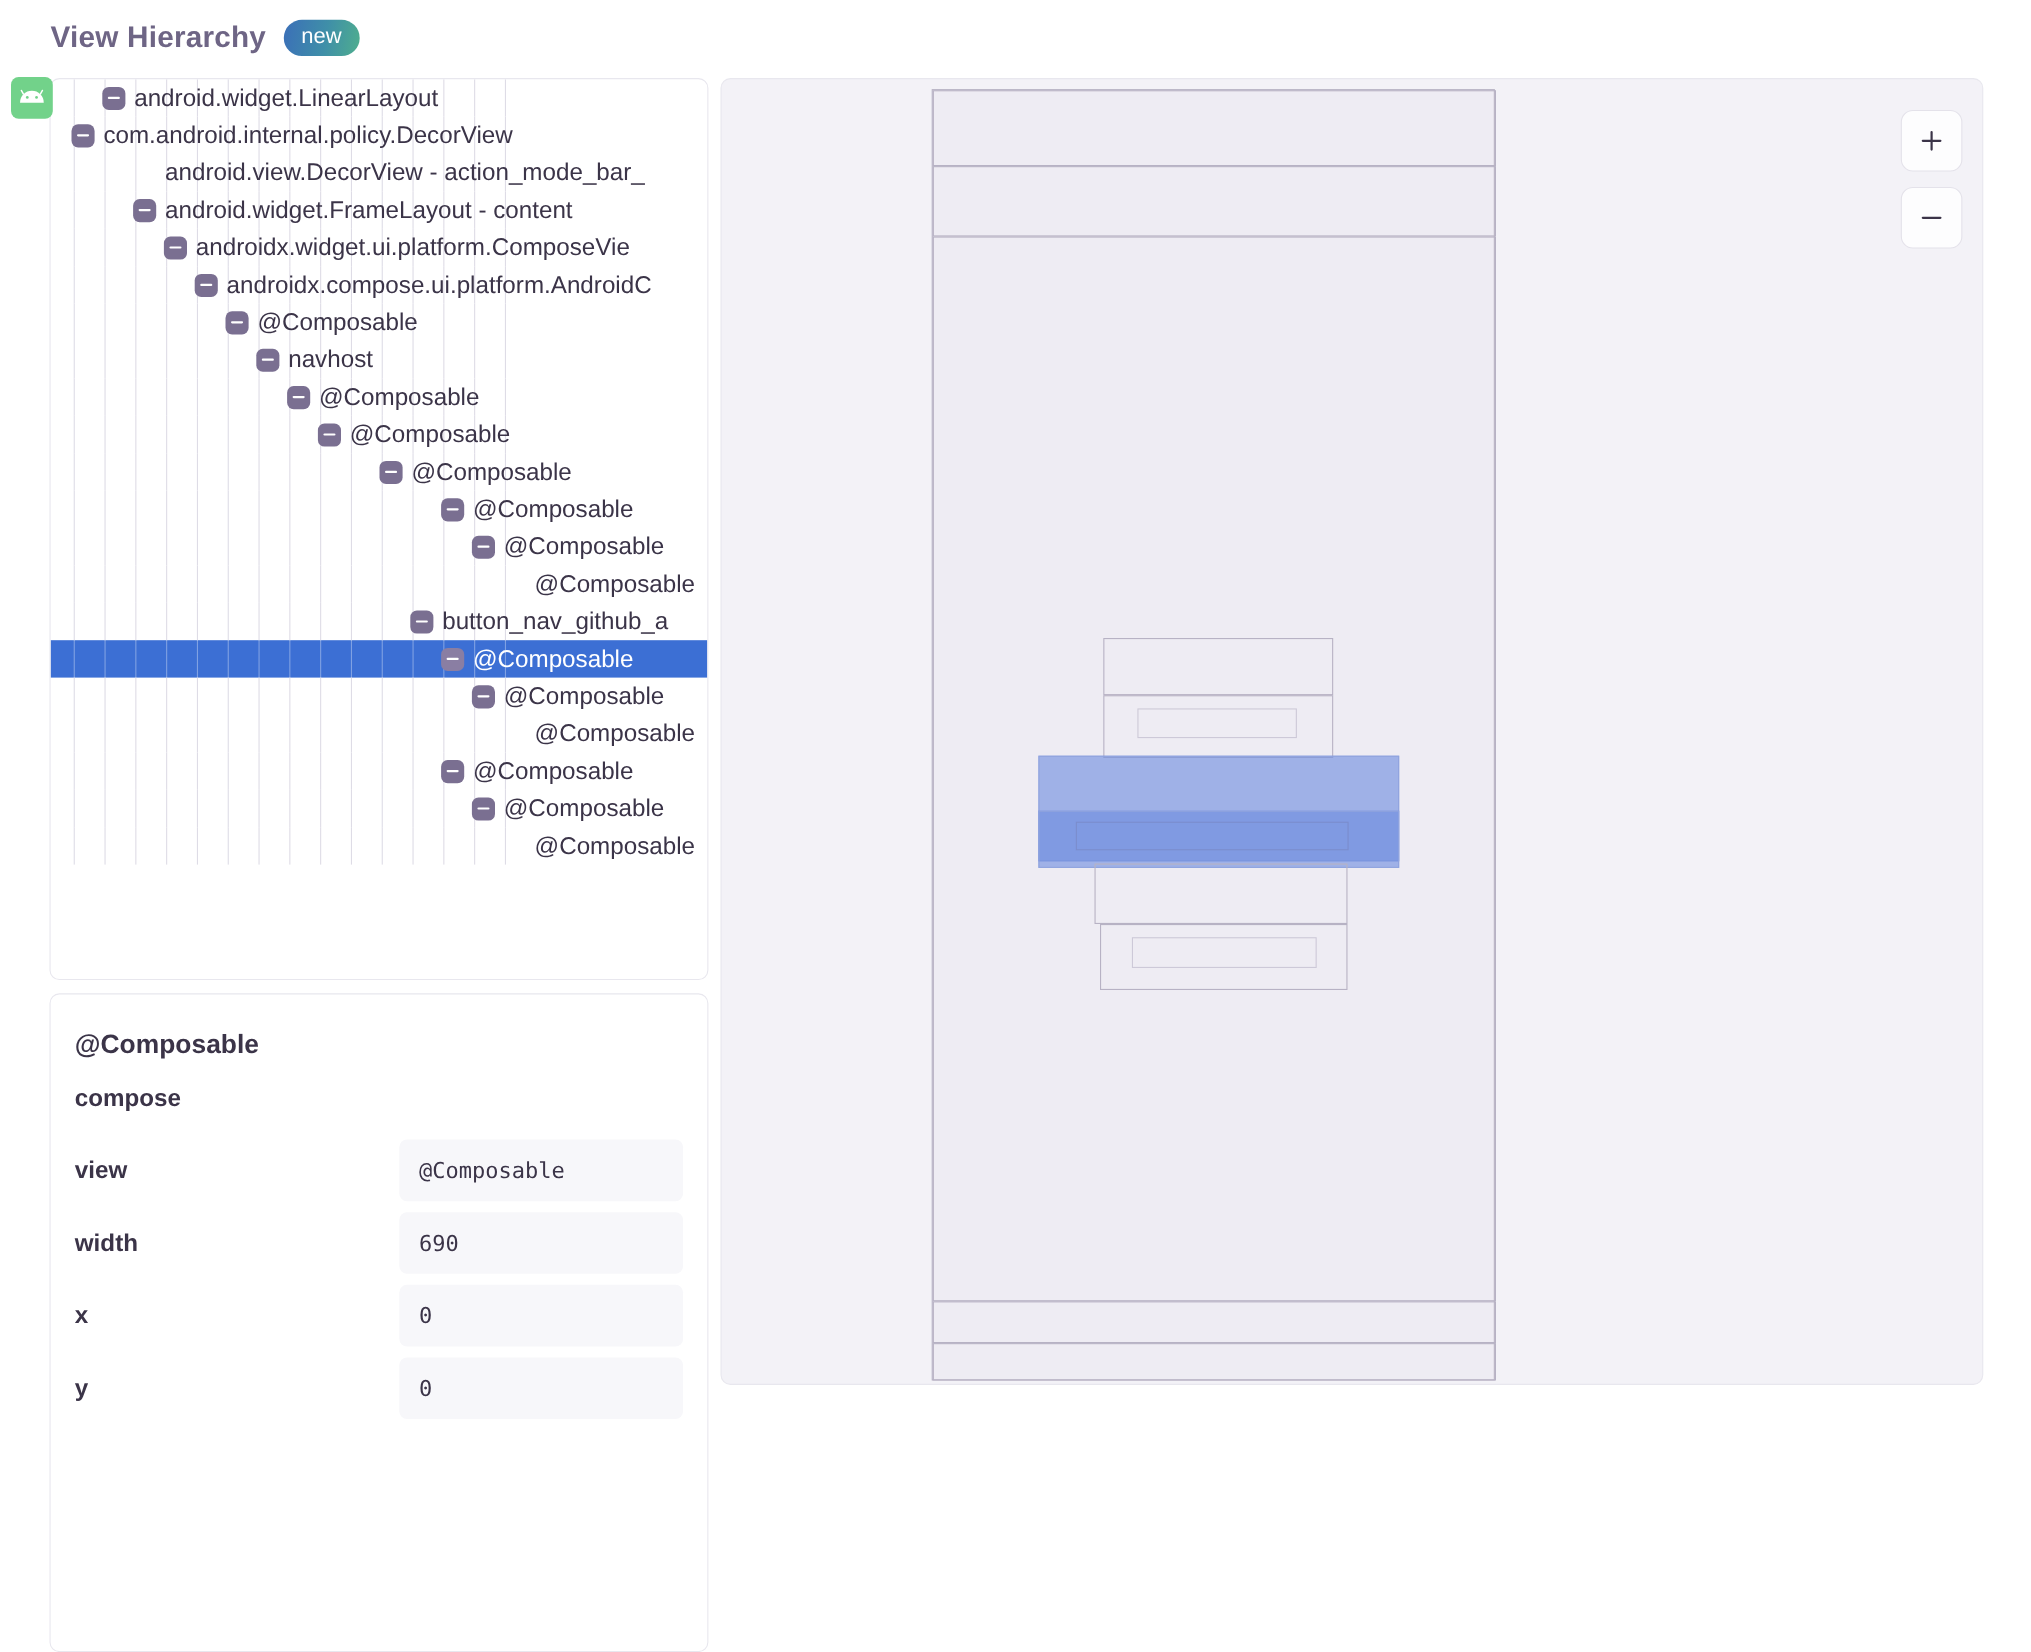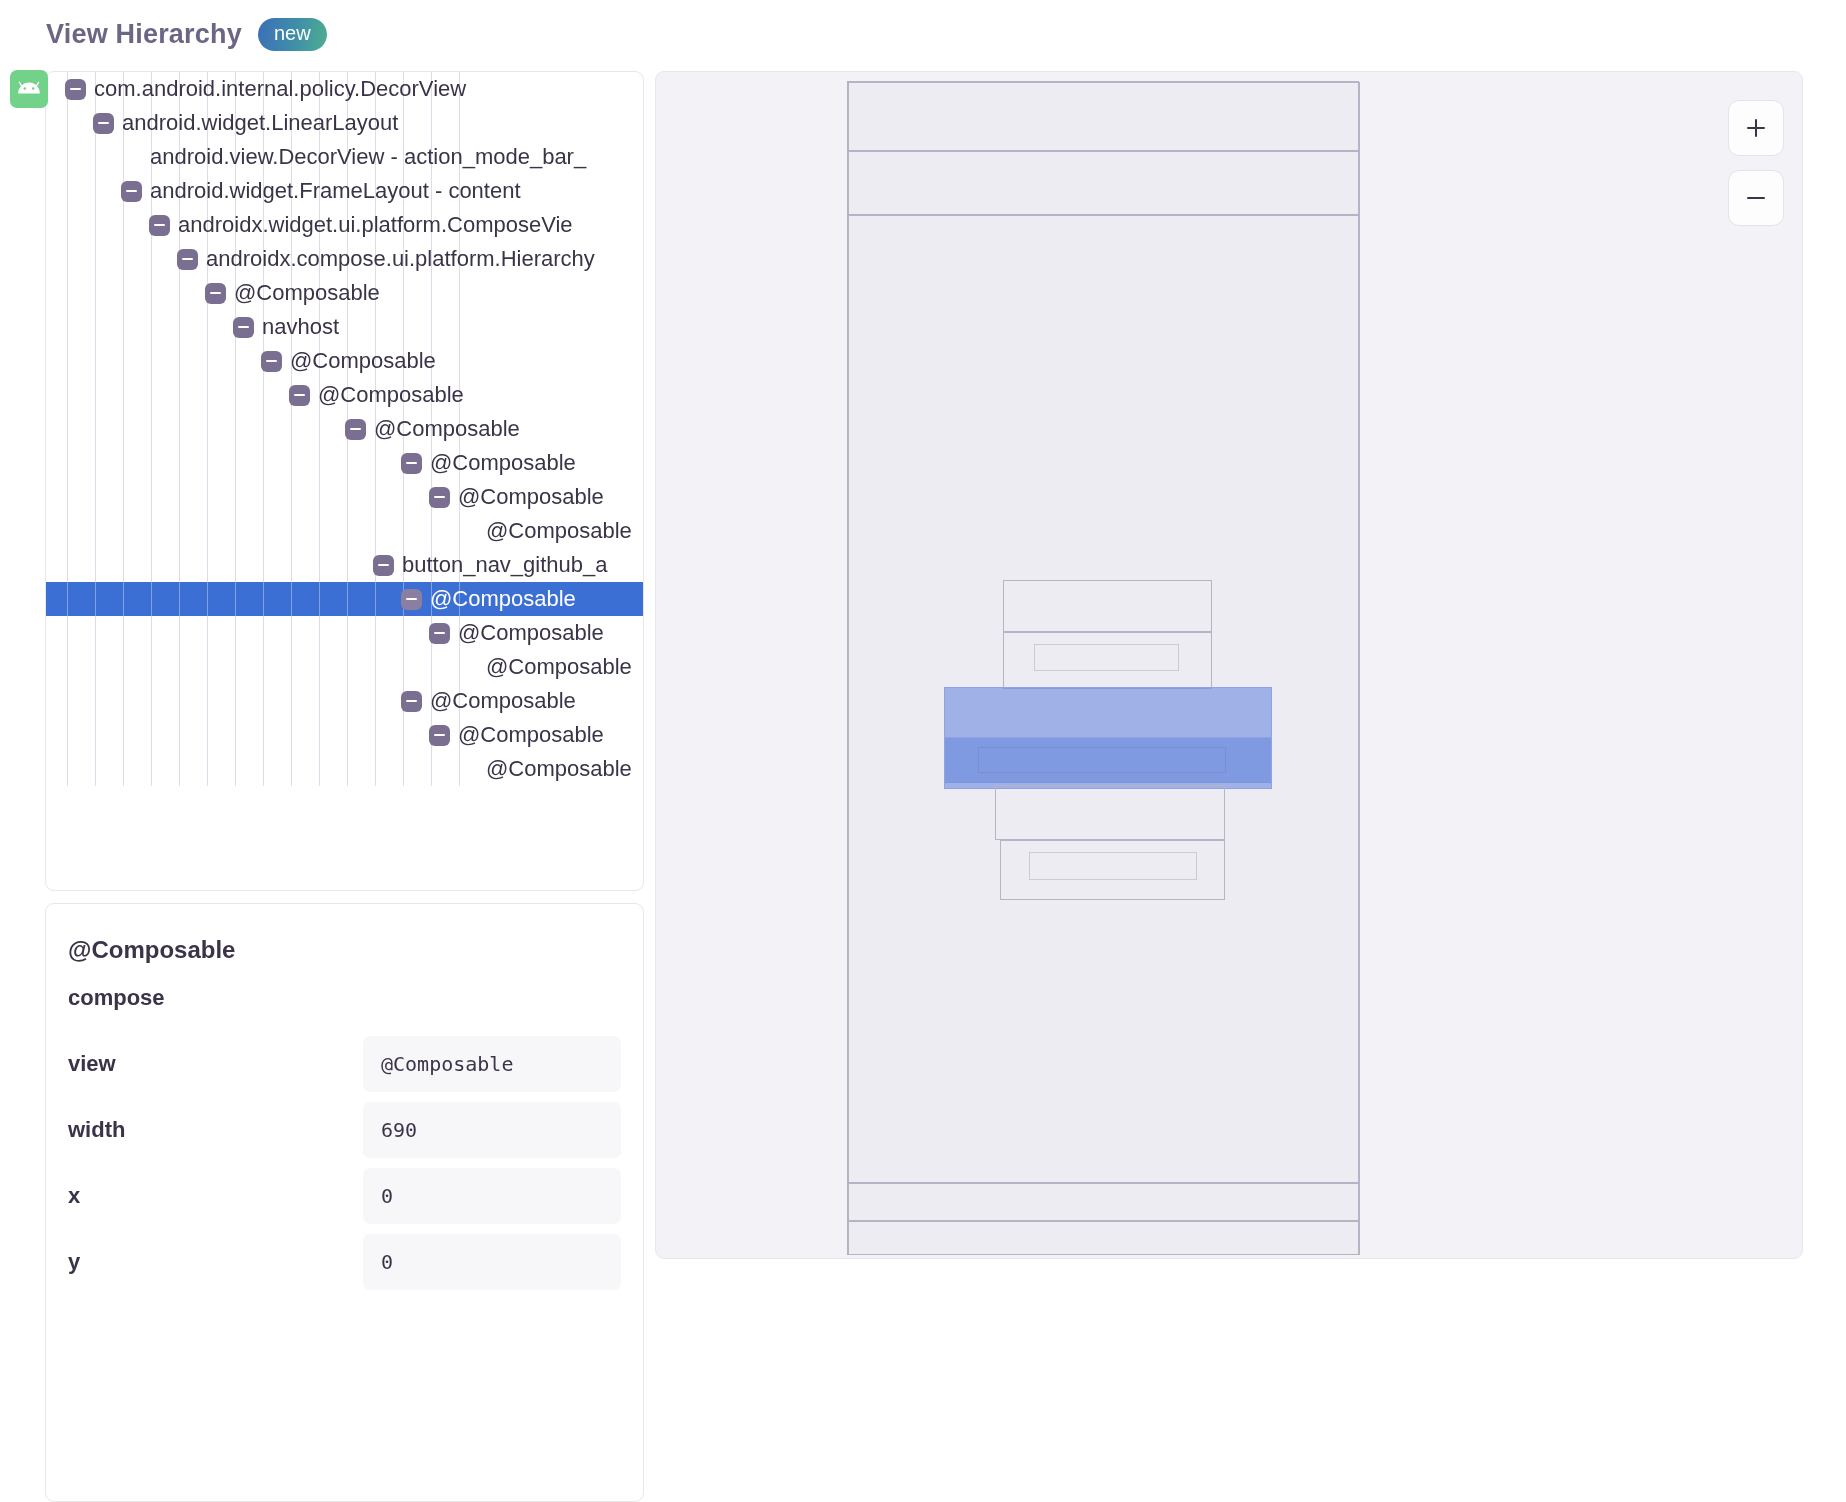--- a/index.html
+++ b/index.html
@@ -188,45 +188,45 @@
             <div class="guide" style="left: 189px;"></div>
             <div class="guide" style="left: 217px;"></div>
             <div class="guide" style="left: 245px;"></div>
             <div class="guide" style="left: 273px;"></div>
             <div class="guide" style="left: 301px;"></div>
             <div class="guide" style="left: 329px;"></div>
             <div class="guide" style="left: 357px;"></div>
             <div class="guide" style="left: 385px;"></div>
             <div class="guide" style="left: 413px;"></div>
           </div>
+          <div style="width: 47px; flex: 0 0 auto;"></div>
+          <div class="toggle"></div>
+          <span class="label">android.widget.LinearLayout</span>
+        </div>
+        <div class="tree-row">
+          <div class="guides">
+            <div class="guide" style="left: 21px;"></div>
+            <div class="guide" style="left: 49px;"></div>
+            <div class="guide" style="left: 77px;"></div>
+            <div class="guide" style="left: 105px;"></div>
+            <div class="guide" style="left: 133px;"></div>
+            <div class="guide" style="left: 161px;"></div>
+            <div class="guide" style="left: 189px;"></div>
+            <div class="guide" style="left: 217px;"></div>
+            <div class="guide" style="left: 245px;"></div>
+            <div class="guide" style="left: 273px;"></div>
+            <div class="guide" style="left: 301px;"></div>
+            <div class="guide" style="left: 329px;"></div>
+            <div class="guide" style="left: 357px;"></div>
+            <div class="guide" style="left: 385px;"></div>
+            <div class="guide" style="left: 413px;"></div>
+          </div>
           <div style="width: 19px; flex: 0 0 auto;"></div>
           <div class="toggle"></div>
           <span class="label">com.android.internal.policy.DecorView</span>
-        </div>
-        <div class="tree-row">
-          <div class="guides">
-            <div class="guide" style="left: 21px;"></div>
-            <div class="guide" style="left: 49px;"></div>
-            <div class="guide" style="left: 77px;"></div>
-            <div class="guide" style="left: 105px;"></div>
-            <div class="guide" style="left: 133px;"></div>
-            <div class="guide" style="left: 161px;"></div>
-            <div class="guide" style="left: 189px;"></div>
-            <div class="guide" style="left: 217px;"></div>
-            <div class="guide" style="left: 245px;"></div>
-            <div class="guide" style="left: 273px;"></div>
-            <div class="guide" style="left: 301px;"></div>
-            <div class="guide" style="left: 329px;"></div>
-            <div class="guide" style="left: 357px;"></div>
-            <div class="guide" style="left: 385px;"></div>
-            <div class="guide" style="left: 413px;"></div>
-          </div>
-          <div style="width: 47px; flex: 0 0 auto;"></div>
-          <div class="toggle"></div>
-          <span class="label">android.widget.LinearLayout</span>
         </div>
         <div class="tree-row">
           <div class="guides">
             <div class="guide" style="left: 21px;"></div>
             <div class="guide" style="left: 49px;"></div>
             <div class="guide" style="left: 77px;"></div>
             <div class="guide" style="left: 105px;"></div>
             <div class="guide" style="left: 133px;"></div>
             <div class="guide" style="left: 161px;"></div>
             <div class="guide" style="left: 189px;"></div>
@@ -300,21 +300,21 @@
             <div class="guide" style="left: 245px;"></div>
             <div class="guide" style="left: 273px;"></div>
             <div class="guide" style="left: 301px;"></div>
             <div class="guide" style="left: 329px;"></div>
             <div class="guide" style="left: 357px;"></div>
             <div class="guide" style="left: 385px;"></div>
             <div class="guide" style="left: 413px;"></div>
           </div>
           <div style="width: 131px; flex: 0 0 auto;"></div>
           <div class="toggle"></div>
-          <span class="label">androidx.compose.ui.platform.Hierarchy</span>
+          <span class="label">androidx.compose.ui.platform.AndroidC</span>
         </div>
         <div class="tree-row">
           <div class="guides">
             <div class="guide" style="left: 21px;"></div>
             <div class="guide" style="left: 49px;"></div>
             <div class="guide" style="left: 77px;"></div>
             <div class="guide" style="left: 105px;"></div>
             <div class="guide" style="left: 133px;"></div>
             <div class="guide" style="left: 161px;"></div>
             <div class="guide" style="left: 189px;"></div>

